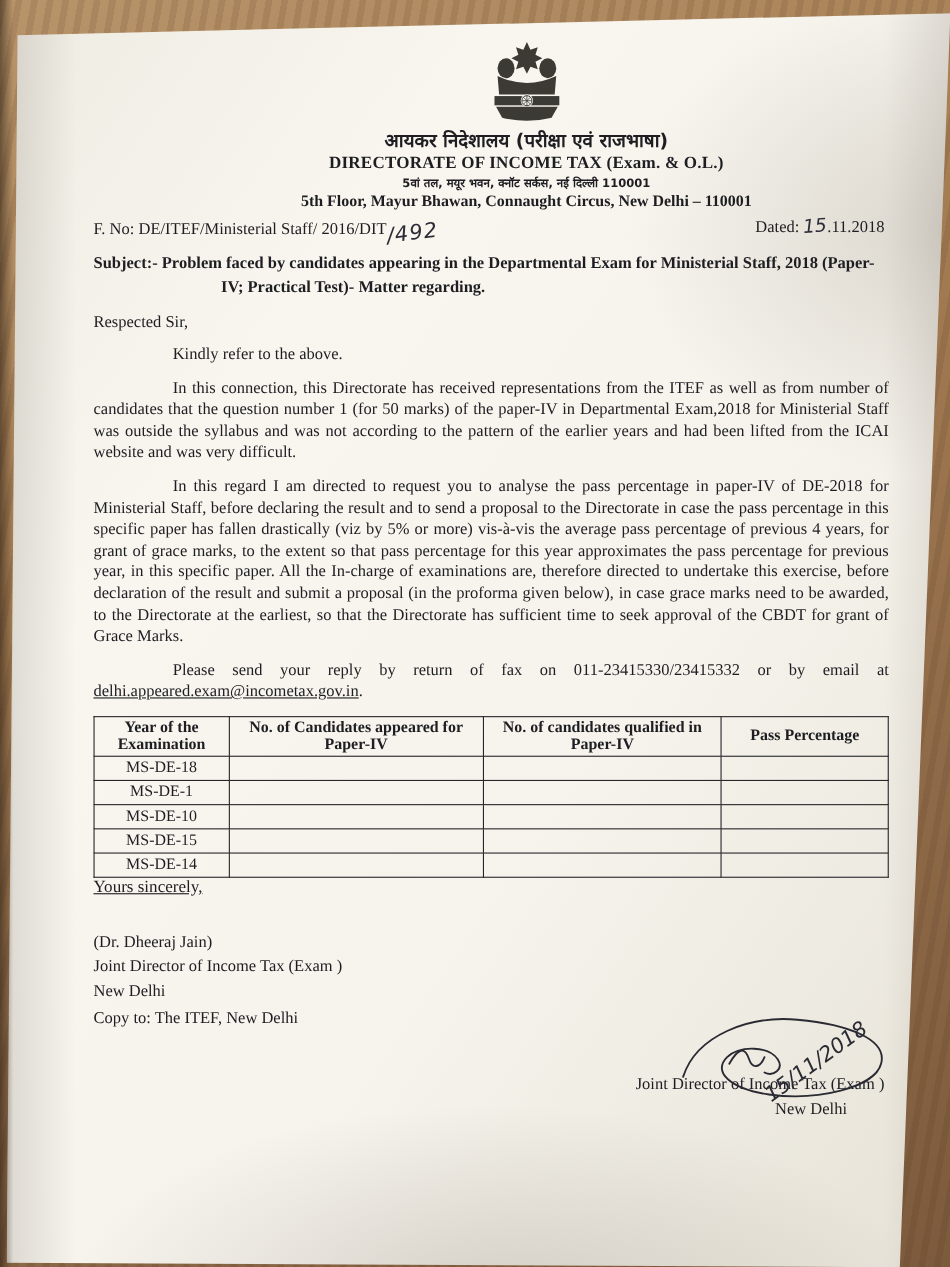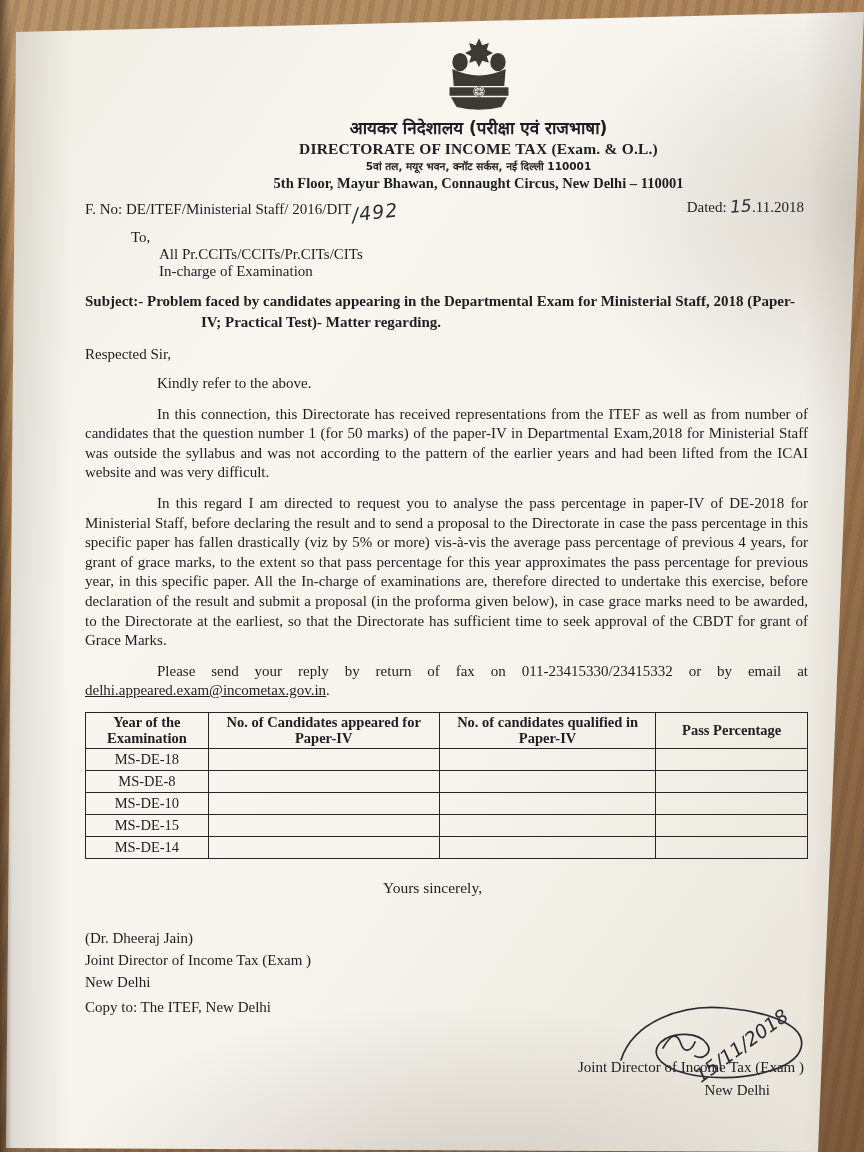--- a/index.html
+++ b/index.html
@@ -65,21 +65,21 @@
   .salutation { margin-top:14px; }
 
   p.para { margin:11px 0 0; text-align:justify; text-indent:72px; line-height:19.6px; }
   .email { text-decoration:underline; }
 
   table.proforma { width:100%; border-collapse:collapse; margin-top:11px;padding-left:8px; }
   .proforma th, .proforma td { border:1.6px solid #26262a; font-size:14.5px; text-align:center; padding:1px 4px; }
   .proforma th { line-height:16.5px; }
   .proforma td { height:19px; line-height:19px; }
 
-  .yours { text-align:center; margin-top:20px; padding-right:28px; font-size:15.5px; }
+  .yours { text-align:left; padding-right:28px; font-size:15.5px;text-decoration:underline; }
   .signoff { text-align:left; margin-top:30px; line-height:22px; padding-right:6px; }
   .signoff .place { padding-right:28px; }
   .copy-row { margin-top:6px; }
 
   .footer { position:relative; margin-top:40px; text-align:right; line-height:23px; padding-right:4px; }
   .footer .f-place { padding-right:34px; }
   .sig { position:absolute; right:-10px; top:-62px; }
 </style>
 </head>
 <body>
@@ -113,25 +113,20 @@
       <div class="fno-row">
         <div>
           <span>F. No: DE/ITEF/Ministerial Staff/ 2016/DIT</span><span class="hand hand-num">/492</span>
         </div>
         <div class="dated">
           <span>Dated:</span>
           <span class="hand hand-day">15</span><span>.11.2018</span>
         </div>
       </div>
 
-      <div class="to-block">
-        <div class="to">To,</div>
-        <div class="r1">All Pr.CCITs/CCITs/Pr.CITs/CITs</div>
-        <div class="r2">In-charge of Examination</div>
-      </div>
 
       <div class="subject">Subject:- Problem faced by candidates appearing in the Departmental Exam for Ministerial Staff, 2018 (Paper-IV; Practical Test)- Matter regarding.</div>
 
       <div class="salutation">Respected Sir,</div>
 
       <p class="para">Kindly refer to the above.</p>
       <p class="para">In this connection, this Directorate has received representations from the ITEF as well as from number of candidates that the question number 1 (for 50 marks) of the paper-IV in Departmental Exam,2018 for Ministerial Staff was outside the syllabus and was not according to the pattern of the earlier years and had been lifted from the ICAI website and was very difficult.</p>
       <p class="para">In this regard I am directed to request you to analyse the pass percentage in paper-IV of DE-2018 for Ministerial Staff, before declaring the result and to send a proposal to the Directorate in case the pass percentage in this specific paper has fallen drastically (viz by 5% or more) vis-à-vis the average pass percentage of previous 4 years, for grant of grace marks, to the extent so that pass percentage for this year approximates the pass percentage for previous year, in this specific paper. All the In-charge of examinations are, therefore directed to undertake this exercise, before declaration of the result and submit a proposal (in the proforma given below), in case grace marks need to be awarded, to the Directorate at the earliest, so that the Directorate has sufficient time to seek approval of the CBDT for grant of Grace Marks.</p>
       <p class="para"><span>Please send your reply by return of fax on 011-23415330/23415332 or by email at </span><span class="email">delhi.appeared.exam@incometax.gov.in</span><span>.</span></p>
 
@@ -151,21 +146,21 @@
           </tr>
         </thead>
         <tbody>
           <tr>
             <td>MS-DE-18</td>
             <td></td>
             <td></td>
             <td></td>
           </tr>
           <tr>
-            <td>MS-DE-8</td>
+            <td>MS-DE-1</td>
             <td></td>
             <td></td>
             <td></td>
           </tr>
           <tr>
             <td>MS-DE-10</td>
             <td></td>
             <td></td>
             <td></td>
           </tr>

